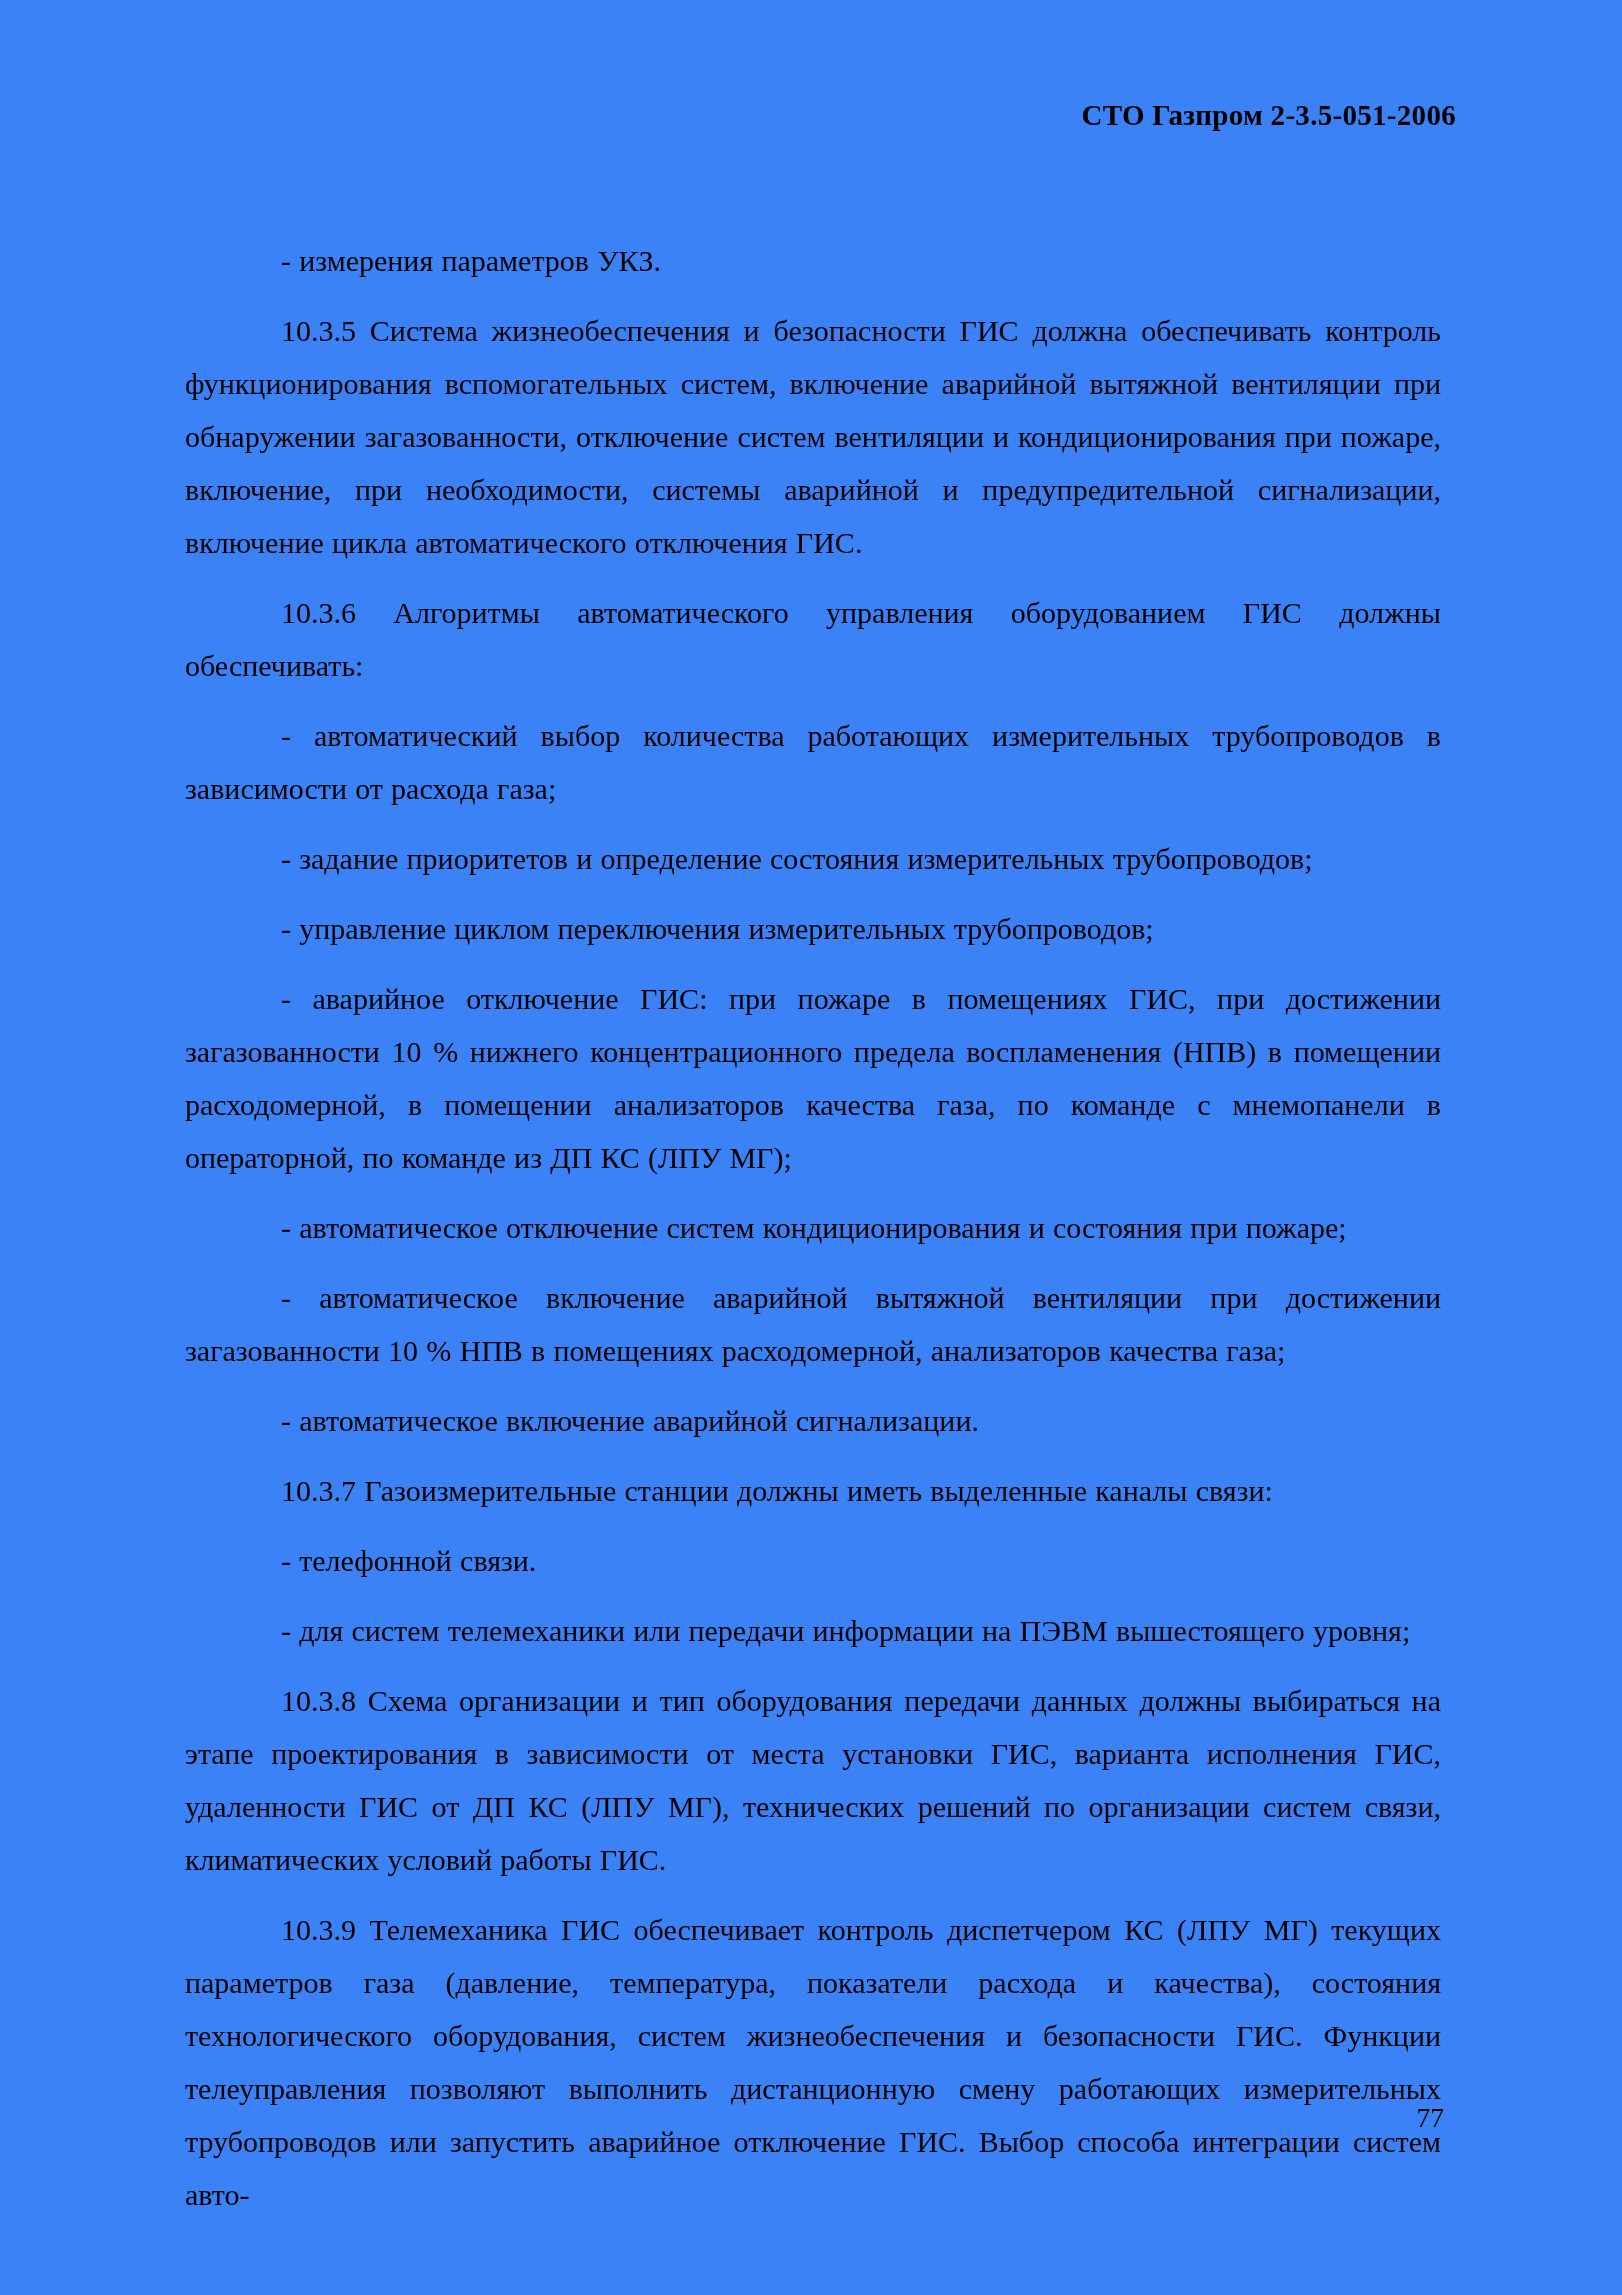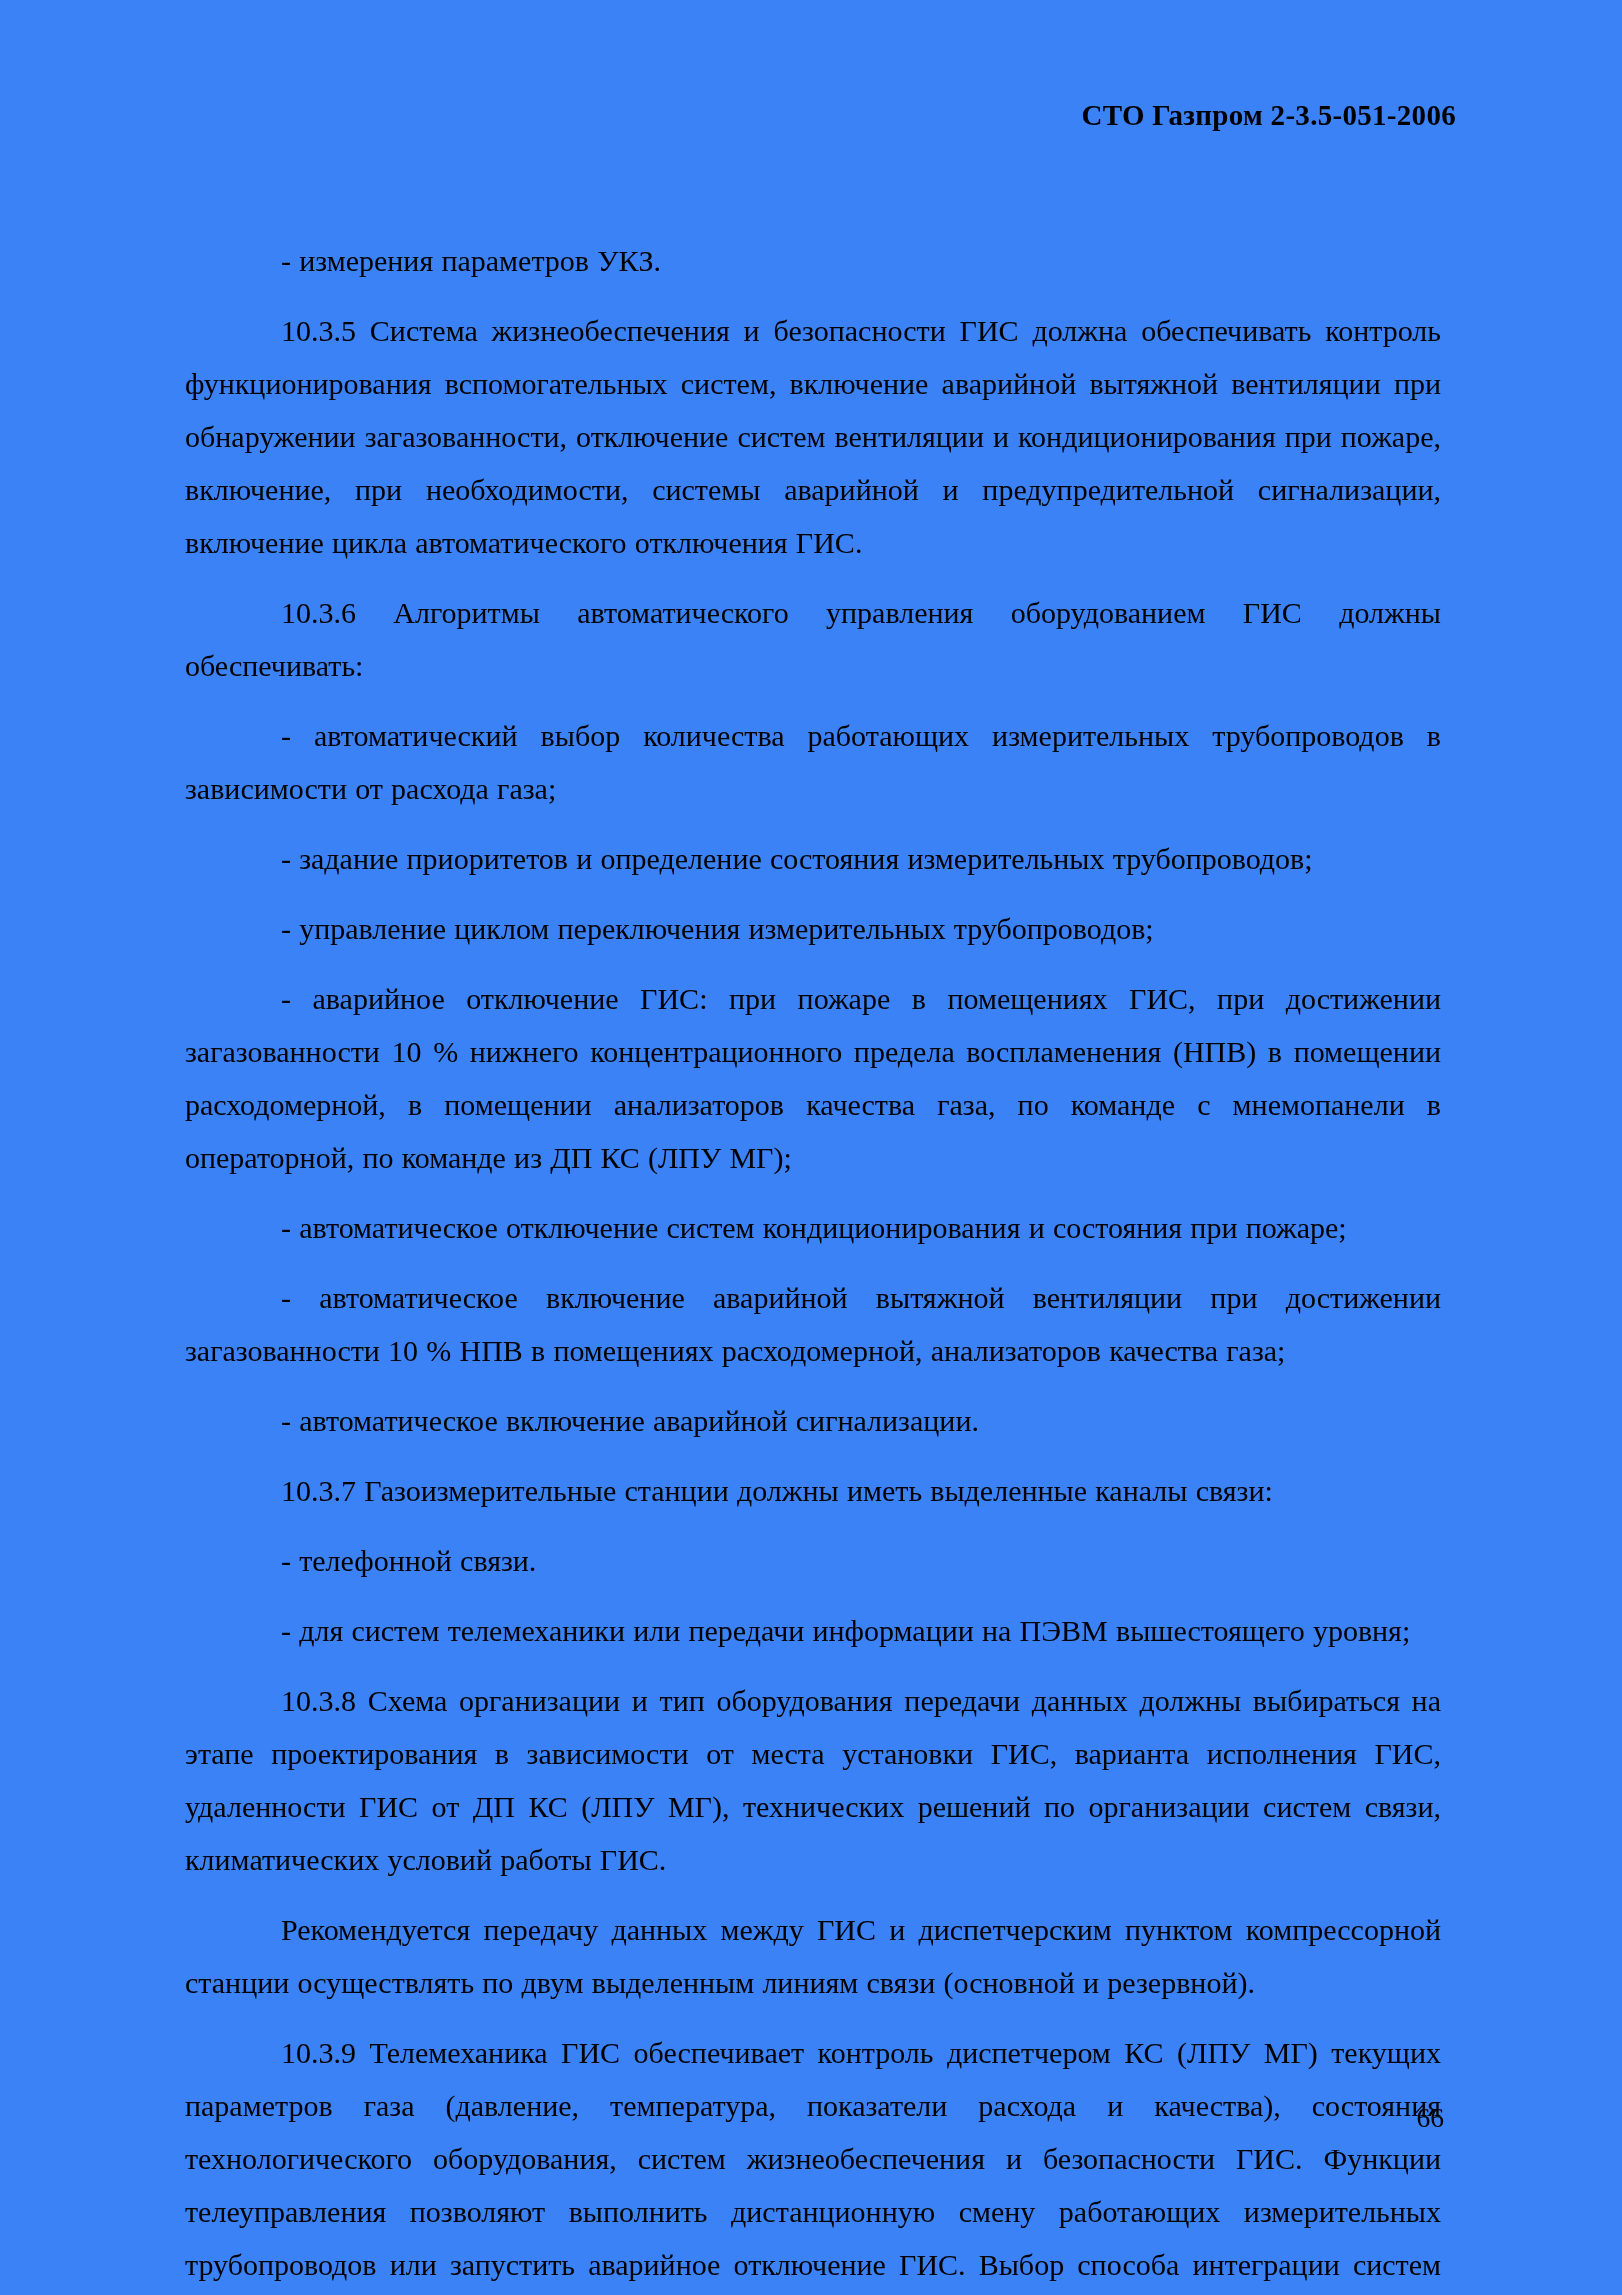--- a/index.html
+++ b/index.html
@@ -59,20 +59,19 @@
     <p>- задание приоритетов и определение состояния измерительных трубопроводов;</p>
     <p>- управление циклом переключения измерительных трубопроводов;</p>
     <p>- аварийное отключение ГИС: при пожаре в помещениях ГИС, при достижении загазованности 10 % нижнего концентрационного предела воспламенения (НПВ) в помещении расходомерной, в помещении анализаторов качества газа, по команде с мнемопанели в операторной, по команде из ДП КС (ЛПУ МГ);</p>
     <p>- автоматическое отключение систем кондиционирования и состояния при пожаре;</p>
     <p>- автоматическое включение аварийной вытяжной вентиляции при достижении загазованности 10 % НПВ в помещениях расходомерной, анализаторов качества газа;</p>
     <p>- автоматическое включение аварийной сигнализации.</p>
     <p>10.3.7 Газоизмерительные станции должны иметь выделенные каналы связи:</p>
     <p>- телефонной связи.</p>
     <p>- для систем телемеханики или передачи информации на ПЭВМ вышестоящего уровня;</p>
     <p>10.3.8 Схема организации и тип оборудования передачи данных должны выбираться на этапе проектирования в зависимости от места установки ГИС, варианта исполнения ГИС, удаленности ГИС от ДП КС (ЛПУ МГ), технических решений по организации систем связи, климатических условий работы ГИС.</p>
-    <p>Рекомендуется передачу данных между ГИС и диспетчерским пунктом компрессорной станции осуществлять по двум выделенным линиям связи (основной и резервной).</p>
     <p>10.3.9 Телемеханика ГИС обеспечивает контроль диспетчером КС (ЛПУ МГ) текущих параметров газа (давление, температура, показатели расхода и качества), состояния технологического оборудования, систем жизнеобеспечения и безопасности ГИС. Функции телеуправления позволяют  выполнить дистанционную смену работающих измерительных трубопроводов или запустить аварийное отключение ГИС. Выбор способа интеграции систем авто-</p>
   </div>
 
-  <div class="page-number">66</div>
+  <div class="page-number">77</div>
 
 </div>
 
 
 </body></html>

